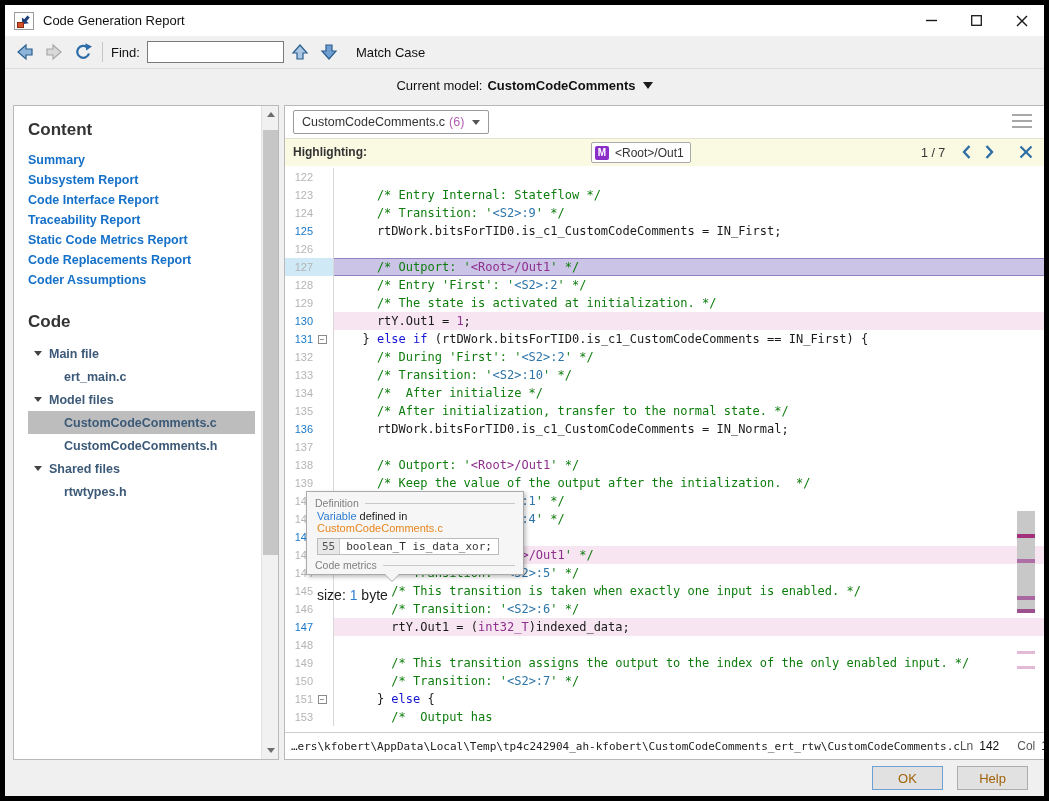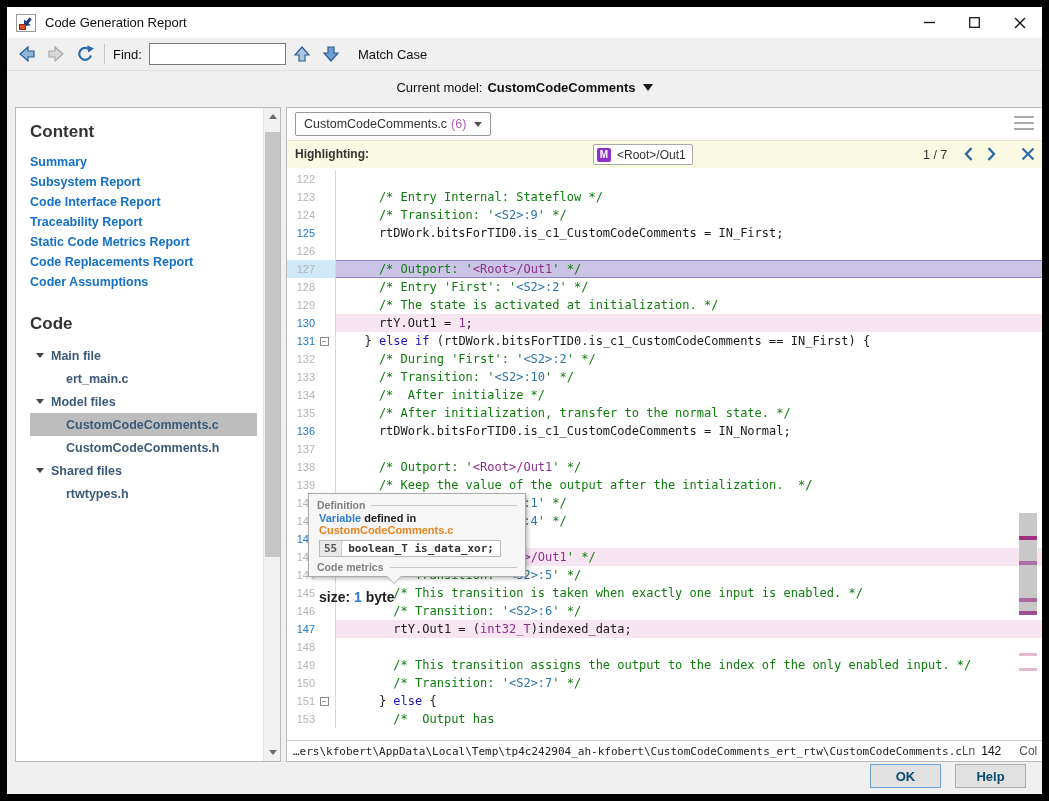--- a/index.html
+++ b/index.html
@@ -1,17 +1,17 @@
 <!DOCTYPE html>
 <html><head>
 <meta charset="utf-8">
 <style>
   html,body{margin:0;padding:0;background:#e8e8e8;font-family:"Liberation Sans",sans-serif;}
   *{box-sizing:border-box;}
-  .window{position:relative;width:1049px;height:801px;background:#f0f0f0;border:7px solid #000000;overflow:hidden;}
+  .window{position:relative;width:1049px;height:801px;background:#f0f0f0;border:5px solid #000000;overflow:hidden;}
 
   
   .titlebar{position:absolute;left:0;top:0;right:0;height:31px;background:#fff;display:flex;align-items:center;}
   .appicon{width:20px;height:18px;margin-left:9px;flex:0 0 auto;}
   .title{margin-left:9px;font-size:13px;color:#101010;}
   .winbtns{margin-left:auto;display:flex;height:31px;}
   .winbtn{width:45px;height:31px;display:flex;align-items:center;justify-content:center;}
 
   
   .toolbar{position:absolute;left:0;top:31px;right:0;height:33px;background:#f0f0f0;border-bottom:1px solid #dcdcdc;display:flex;align-items:center;}
@@ -91,43 +91,43 @@
   .s-lk{color:#2d74a8;}
   .s-rt{color:#8d2f8d;}
   .s-nm{color:#8d2f8d;}
 
   
   .codescroll{position:absolute;right:8px;top:60px;width:20px;height:570px;background:transparent;}
   .cthumb{position:absolute;left:1px;width:18px;top:345px;height:100px;background:#c8c8c8;}
   .cmarker{position:absolute;left:1px;width:18px;}
 
   
-  .tooltip{position:absolute;left:21px;top:325px;width:218px;height:84px;background:#f6f6f6;border:1px solid #aaa;box-shadow:2px 2px 4px rgba(0,0,0,.25);padding:5px 8px 12px 8px;z-index:5;font-weight:bold;}
+  .tooltip{position:absolute;left:21px;top:325px;width:218px;height:84px;background:#f6f6f6;border:1px solid #aaa;box-shadow:2px 2px 4px rgba(0,0,0,.25);padding:5px 8px 12px 8px;z-index:5;}
   .ttsection{display:flex;align-items:center;font-size:10.5px;color:#808080;}
   .ttsection .rule{flex:1;border-top:1px solid #c9c9c9;margin-left:6px;}
   .ttline{font-size:11px;margin:1px 0 2px 2px;color:#222;}
   .ttlink-blue{color:#2d7dd2;}
   .ttlink-orange{color:#e8851d;}
   .ttsnippet{display:inline-flex;align-items:center;border:1px solid #bbb;background:#fff;font-family:"DejaVu Sans Mono",monospace;font-size:11px;color:#333;margin:0 0 4px 2px;}
   .ttsnippet .lno{background:#e8e8e8;border-right:1px solid #ccc;padding:1px 4px;color:#555;}
   .ttsnippet .scode{padding:1px 6px;}
   .ttmetric{font-size:14px;color:#222;margin:16px 0 0 2px;}
   .ttnotch{position:absolute;left:78px;bottom:-7px;width:0;height:0;border-left:7px solid transparent;border-right:7px solid transparent;border-top:7px solid #f6f6f6;filter:drop-shadow(0 1px 0 #aaa);}
 
   
-  .statusrow{position:absolute;left:0;right:0;bottom:0;height:21px;border-top:1px solid #ccc;background:#fff;display:flex;align-items:center;font-size:11px;}
+  .statusrow{position:absolute;left:0;right:0;bottom:0;height:27px;border-top:1px solid #ccc;background:#fff;display:flex;align-items:center;font-size:11px;}
   .statuspath{font-family:"DejaVu Sans Mono",monospace;color:#222;margin-left:6px;white-space:nowrap;}
   .lncol{margin-left:auto;display:flex;align-items:center;margin-right:14px;color:#111;font-size:12px;}
   .lncol .lbl{color:#555;margin-right:6px;}
   .lncol .val{margin-right:18px;}
   .lncol .val:last-child{margin-right:0;}
 
   
   .footer{position:absolute;right:16px;bottom:6px;display:flex;gap:14px;}
-  .btn{width:71px;height:24px;background:#e1e1e1;border:1px solid #adadad;font-size:13px;color:#0c4a6e;display:flex;align-items:center;justify-content:center;font-family:"Liberation Sans",sans-serif;font-weight:bold;}
+  .btn{width:71px;height:24px;background:#e1e1e1;border:1px solid #adadad;font-size:13px;color:#a16207;display:flex;align-items:center;justify-content:center;font-family:"Liberation Sans",sans-serif;}
   .btn-ok{border-color:#6da1d4;}
 
   svg{display:block;}
 </style>
 </head>
 <body>
 
 <div class="window">
 
   <div class="titlebar">

